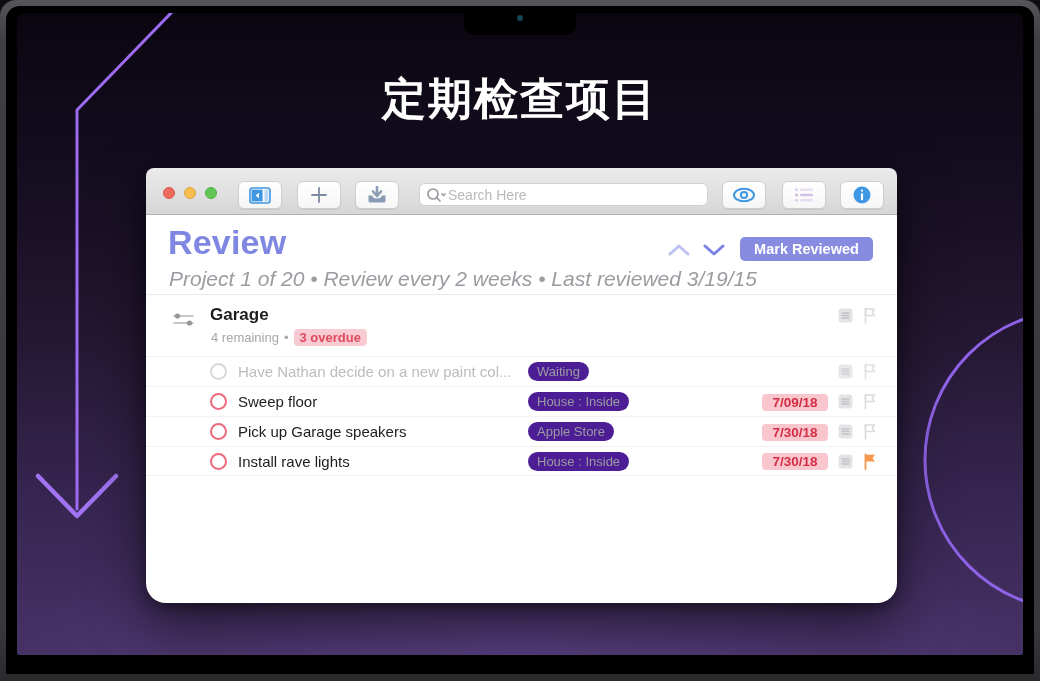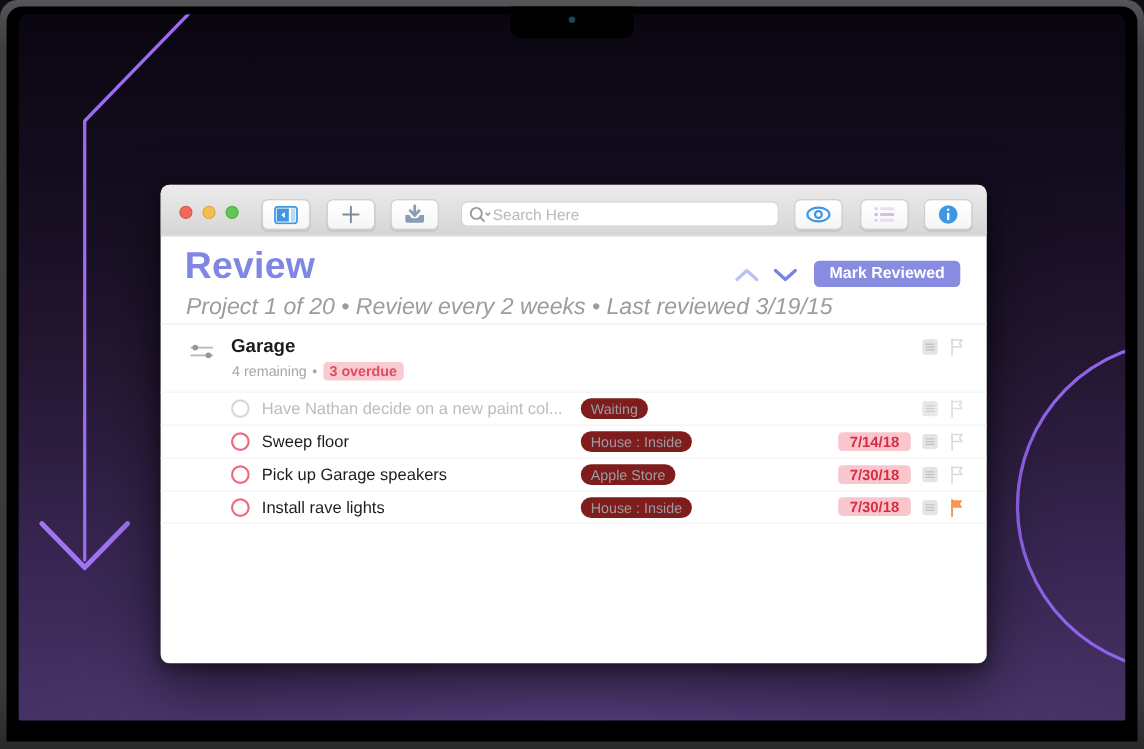--- a/index.html
+++ b/index.html
@@ -15,21 +15,21 @@
   .notch { position:absolute; left:464px; top:6px; width:112px; height:29px; background:#000; border-radius:0 0 10px 10px; z-index:30; }
   .camera { position:absolute; left:53px; top:9px; width:6px; height:6px; border-radius:50%; background:#16455c; }
 
   
   .deco { position:absolute; inset:0; pointer-events:none; }
 
   
   .page-title { position:absolute; left:0; right:0; top:57px; text-align:center; color:#ffffff; font-size:44px; font-weight:700; letter-spacing:2px; z-index:5; }
 
   
-  .window { position:absolute; left:129px; top:155px; width:751px; height:435px; background:#ffffff; border-radius:8px;
+  .window { position:absolute; left:129px; top:155px; width:751px; height:435px; background:#ffffff; border-radius:20px;
             box-shadow:0 22px 55px rgba(0,0,0,.55), 0 4px 14px rgba(0,0,0,.4); z-index:10; }
 
   
   .titlebar { position:relative; height:47px; background:linear-gradient(180deg,#ebebeb,#d6d6d6); border-bottom:1px solid #b2b2b5; border-radius:8px 8px 0 0; }
   .tl { position:absolute; top:19px; width:12px; height:12px; border-radius:50%; }
   .tl-close { left:17px; background:#ee6a5e; border:0.5px solid #d95548; }
   .tl-min   { left:38px; background:#f6be4f; border:0.5px solid #dfa53c; }
   .tl-zoom  { left:59px; background:#62c654; border:0.5px solid #4faf43; }
   .tb-btn { position:absolute; top:13px; width:44px; height:28px; background:linear-gradient(180deg,#ffffff,#f6f6f6); border:1px solid #cfcfd2; border-radius:6px;
             display:flex; align-items:center; justify-content:center; box-shadow:0 1px 1px rgba(0,0,0,.08); }
@@ -57,38 +57,39 @@
   .group-row .row-icons { top:12px; }
 
   
   .task-row { position:relative; height:30px; border-top:1px solid #f2f2f4; display:flex; align-items:center; padding:0 20px 0 64px; }
   .task-row:last-child { border-bottom:1px solid #f2f2f4; }
   .bullet { width:17px; height:17px; border-radius:50%; border:2.2px solid #ef697d; flex:0 0 auto; }
   .row--waiting .bullet { border-color:#d8d8dc; }
   .task-title { flex:1; font-size:15px; color:#1d1d1f; margin-left:11px; white-space:nowrap; overflow:hidden; }
   .row--waiting .task-title { color:#bcbcc0; }
   .tag-col { width:212px; flex:0 0 auto; }
-  .tag-pill { display:inline-block; background:#7f1d1d; color:#9b9ba1; font-size:13px; border-radius:10px; padding:2px 9px; }
+  .tag-pill { display:inline-block; background:#4c1d95; color:#9b9ba1; font-size:13px; border-radius:10px; padding:2px 9px; }
   .date-col { width:88px; flex:0 0 auto; text-align:right; }
   .date-badge { display:inline-block; background:#f9c6ce; color:#d42e44; font-size:13.5px; font-weight:700; border-radius:4px; padding:1px 7px; min-width:66px; text-align:center; }
   .task-row .note-icon, .task-row .flag-icon { margin-left:10px; display:flex; }
 </style>
 </head>
 <body>
 
 <div class="laptop">
   <div class="glass">
     <div class="screen">
 
       <svg class="deco" width="1006" height="642" viewBox="0 0 1006 642">
         <polyline points="156,-2 60,97 60,496" fill="none" stroke="#9d6bf0" stroke-width="3" stroke-linecap="round" stroke-linejoin="round"></polyline>
         <polyline points="21,463 60,503 99,463" fill="none" stroke="#a273f2" stroke-width="4.5" stroke-linecap="round" stroke-linejoin="round"></polyline>
         <circle cx="1058" cy="447" r="150" fill="none" stroke="#8f63e8" stroke-width="3"></circle>
       </svg>
 
+      <div class="page-title">定期检查项目</div>
 
       <div class="window">
 
         <div class="titlebar">
           <span class="tl tl-close"></span>
           <span class="tl tl-min"></span>
           <span class="tl tl-zoom"></span>
 
           <div class="tb-btn" style="left:92px">
             <svg width="22" height="17" viewBox="0 0 22 17">
@@ -214,21 +215,21 @@
                 <path d="M2.5 1.5 V16" stroke="#e0e0e3" stroke-width="1.6" stroke-linecap="round"></path>
                 <path d="M2.5 2 H11.5 L9.2 5.2 L11.5 8.4 H2.5 Z" fill="none" stroke="#e0e0e3" stroke-width="1.5" stroke-linejoin="round"></path>
               </svg>
           </span>
         </div>
 
         <div class="task-row">
           <span class="bullet"></span>
           <span class="task-title">Sweep floor</span>
           <span class="tag-col"><span class="tag-pill">House : Inside</span></span>
-          <span class="date-col"><span class="date-badge">7/14/18</span></span>
+          <span class="date-col"><span class="date-badge">7/09/18</span></span>
           <span class="note-icon">
             <svg width="15" height="15" viewBox="0 0 15 15">
                 <rect x="0.5" y="0.5" width="14" height="14" rx="3" fill="#e4e4e7"></rect>
                 <path d="M3.5 5 H11.5 M3.5 7.5 H11.5 M3.5 10 H11.5" stroke="#c2c2c6" stroke-width="1.3"></path>
               </svg>
           </span>
           <span class="flag-icon">
             <svg width="14" height="17" viewBox="0 0 14 17">
                 <path d="M2.5 1.5 V16" stroke="#dcdcdf" stroke-width="1.6" stroke-linecap="round"></path>
                 <path d="M2.5 2 H11.5 L9.2 5.2 L11.5 8.4 H2.5 Z" fill="none" stroke="#dcdcdf" stroke-width="1.5" stroke-linejoin="round"></path>

